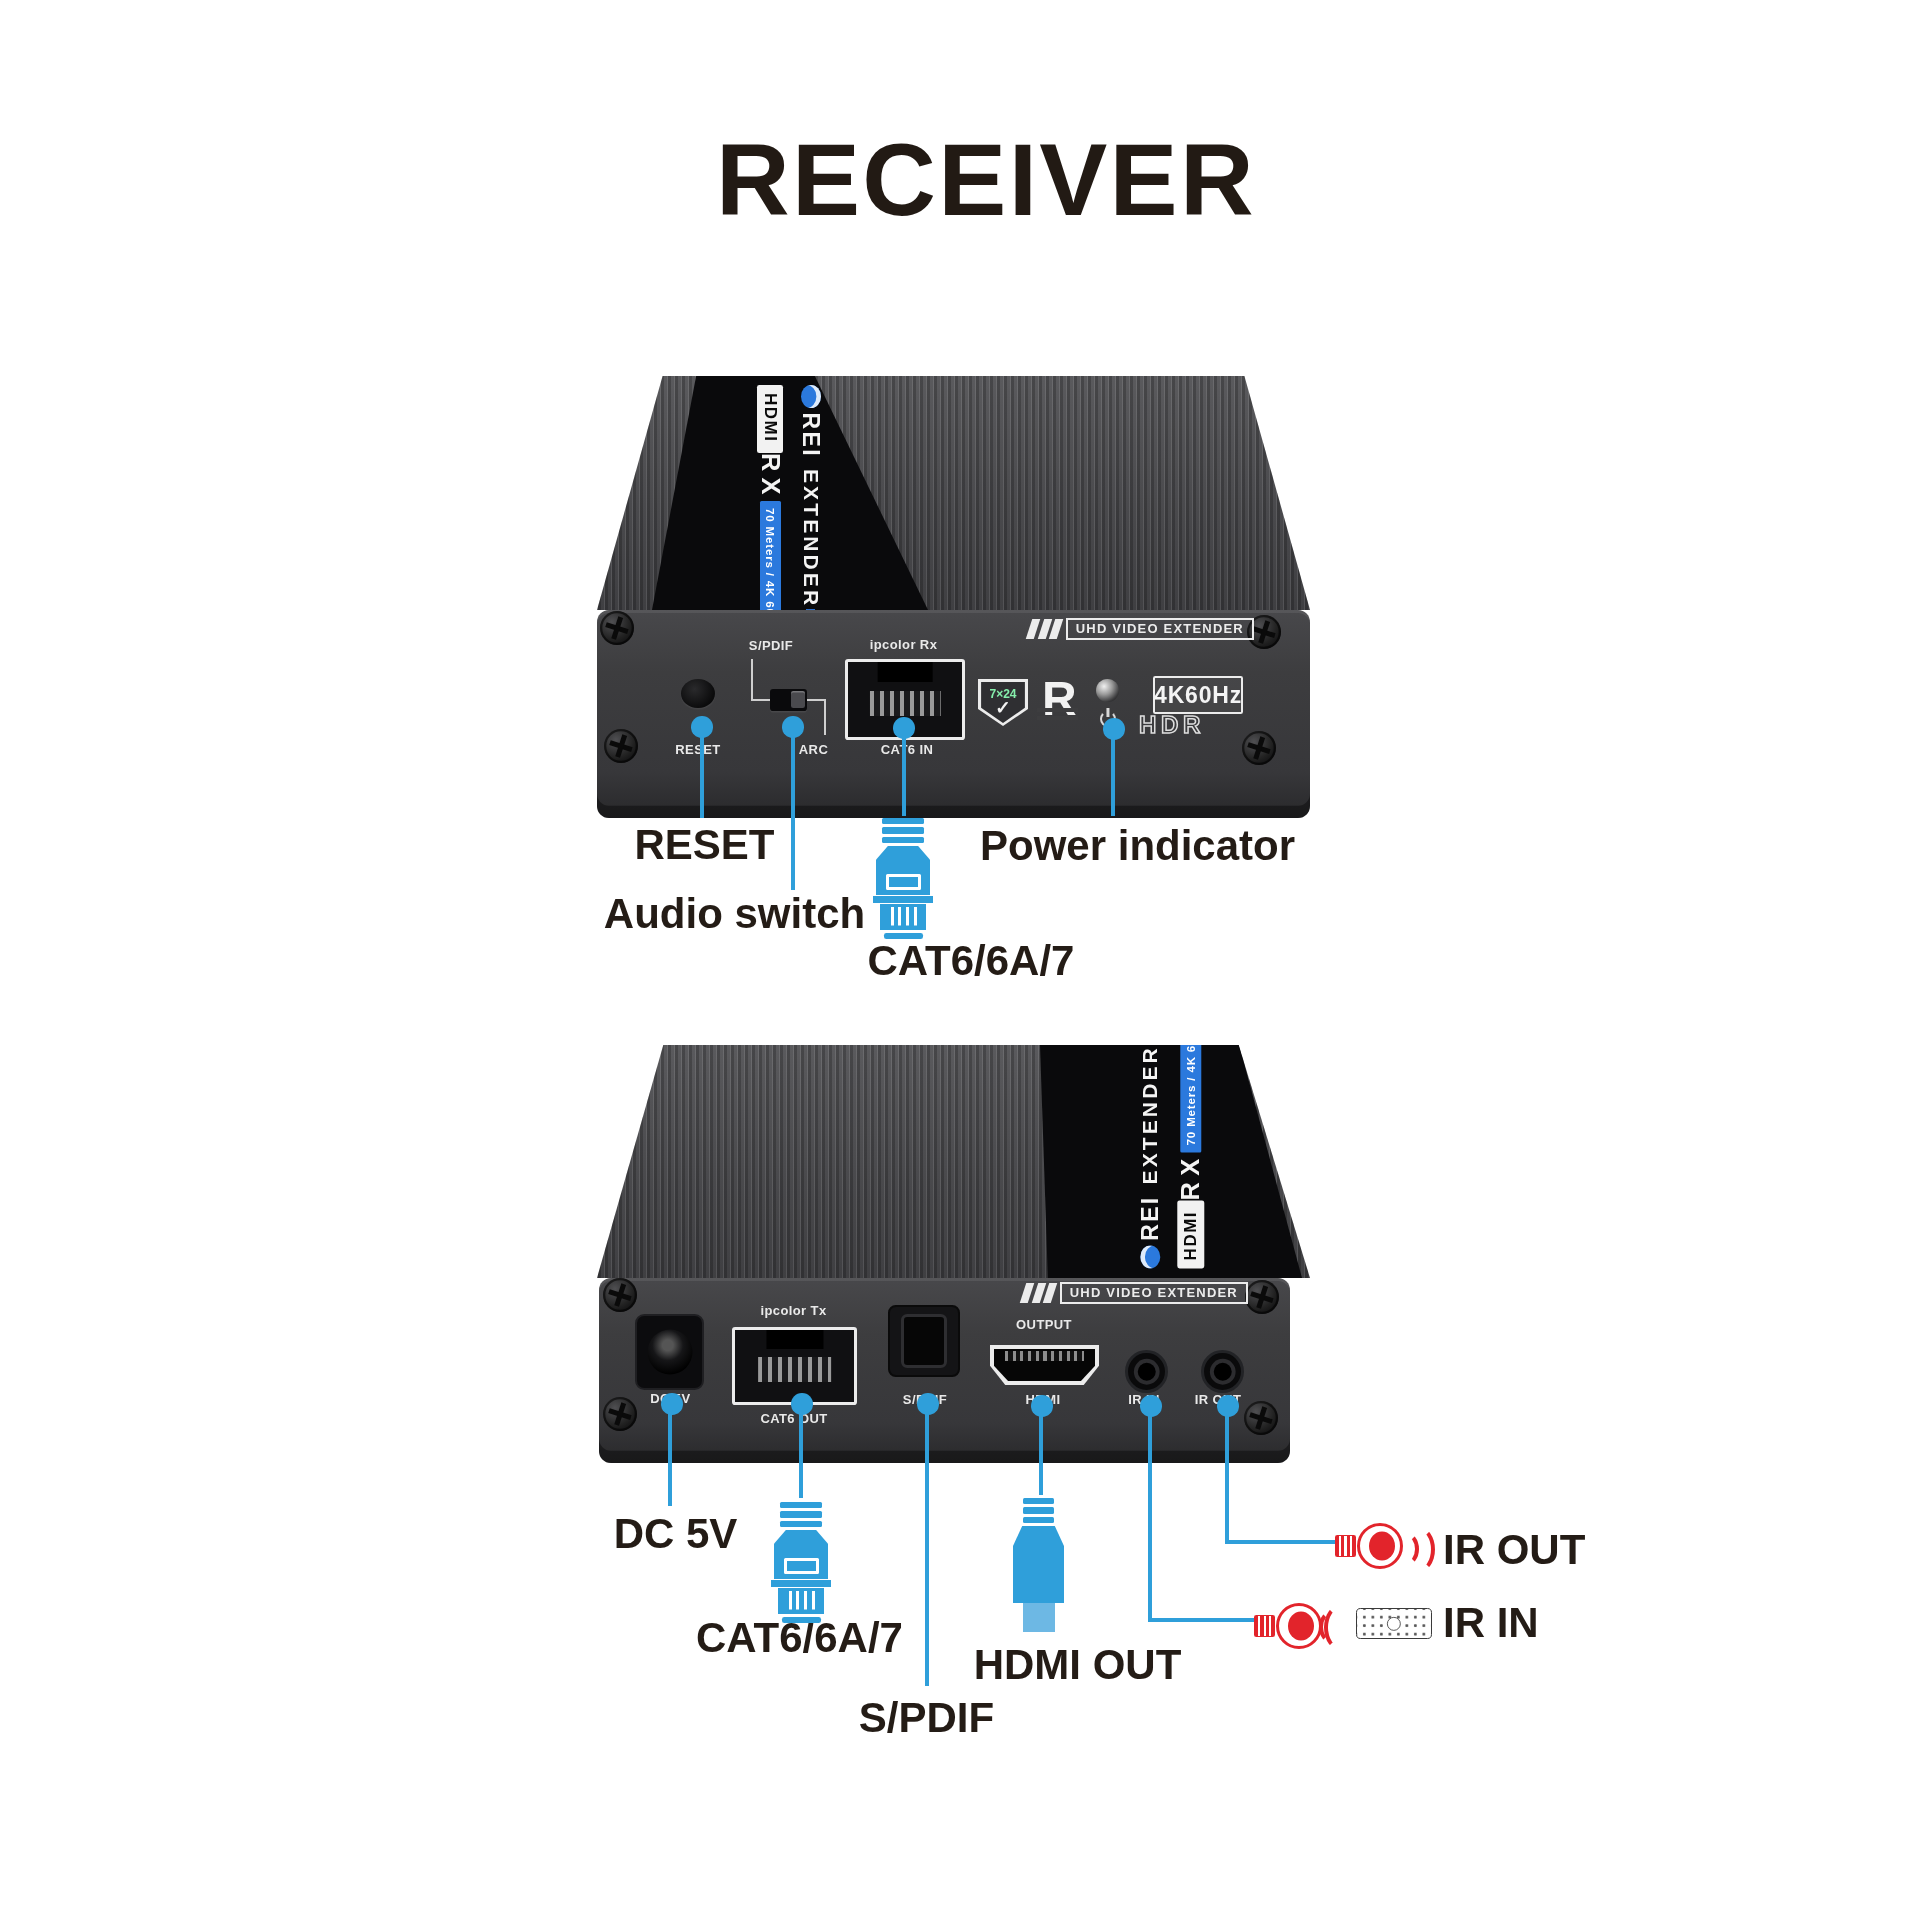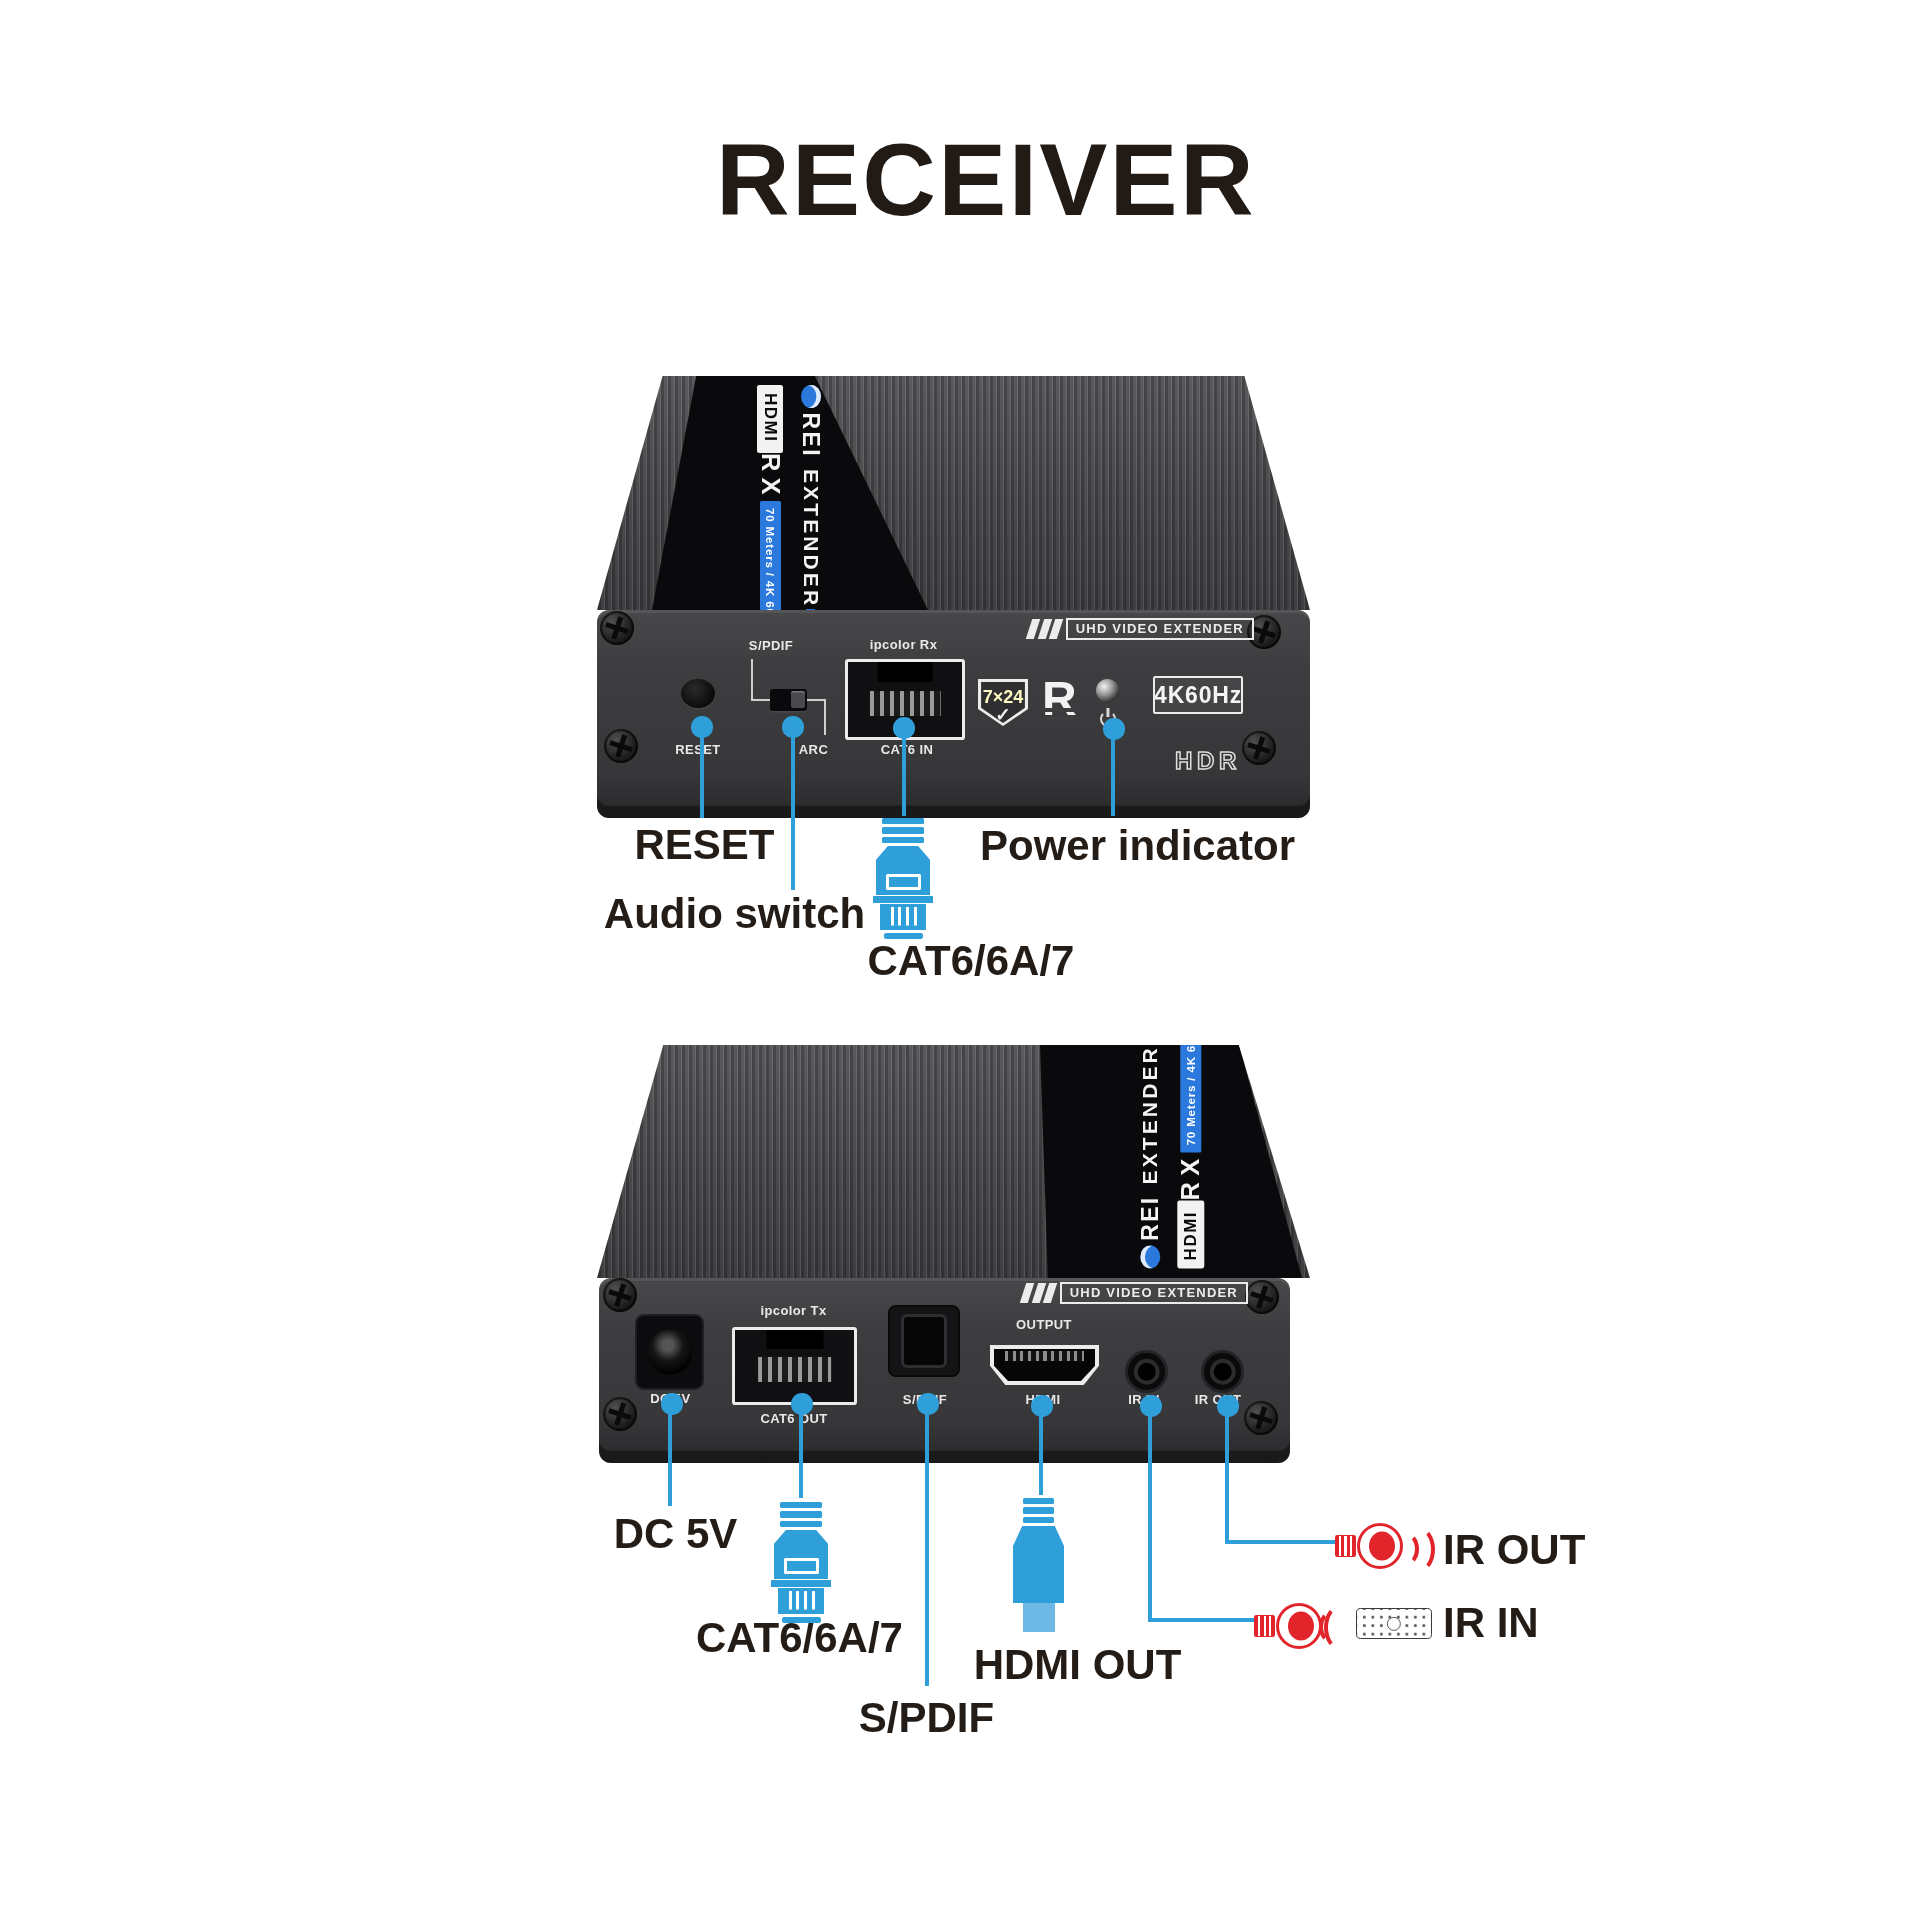--- a/index.html
+++ b/index.html
@@ -51,21 +51,21 @@
   .bline{position:absolute;background:#cfcfcf;}
   .rj45{position:absolute;background:#101012;border:3.1px solid #ececec;border-radius:3.1px;}
   .rj45 .pins{position:absolute;left:50%;top:38%;transform:translateX(-50%);width:62%;height:34%;
       background:repeating-linear-gradient(90deg,#9a9a9a 0 3.9px,#1a1a1c 3.9px 10px);}
   .rj45 .tab{position:absolute;left:50%;top:0;transform:translateX(-50%);width:48%;height:26%;background:#000;}
   .shield-out{position:absolute;background:#ececec;
       clip-path:polygon(0 0,100% 0,100% 64%,50% 100%,0 64%);}
   .shield-in{position:absolute;inset:3.1px;background:#2f2f32;
       clip-path:polygon(0 0,100% 0,100% 63%,50% 100%,0 63%);
       display:flex;flex-direction:column;align-items:center;}
-  .shield-in .n{color:#fef9c3;font-weight:800;font-size:18px;margin-top:4.6px;}
+  .shield-in .n{color:#86efac;font-weight:800;font-size:12px;margin-top:4.6px;}
   .shield-in .ck{color:#f2f2f2;font-weight:800;font-size:18.5px;line-height:1;margin-top:-1.5px;}
   .rlogo{position:absolute;color:#f2f2f2;font-weight:800;font-size:48px;line-height:1;}
   .rlogo::after{content:"";position:absolute;left:-4.6px;right:-1.5px;top:58%;height:42%;
       background:repeating-linear-gradient(180deg,transparent 0 4.6px,#3d3d3f 4.6px 8.5px);}
   .led{position:absolute;width:23px;height:23px;border-radius:50%;
        background:radial-gradient(circle at 35% 32%,#f0f0f0,#9a9a9a 38%,#3a3a3c 72%,#111 95%);}
   .pwr{position:absolute;width:12.3px;height:12.3px;border:2.3px solid #d8d8d8;border-radius:50%;border-top-color:transparent;}
   .pwr::after{content:"";position:absolute;left:50%;top:-5.4px;transform:translateX(-50%);width:3.1px;height:9.2px;background:#d8d8d8;}
   .resbox{position:absolute;border:2.3px solid #ececec;border-radius:2.3px;display:flex;align-items:center;justify-content:center;
           color:#f4f4f4;font-weight:800;font-size:23px;letter-spacing:0.8px;background:rgba(255,255,255,.05);}
@@ -191,21 +191,21 @@
           <span class="n">7×24</span>
           <span class="ck">✓</span>
         </div>
       </div>
       <div class="rlogo" style="left:445px;top:65px;">R</div>
       <div class="led" style="left:499px;top:69px;"></div>
       <div class="pwr" style="left:503px;top:101px;"></div>
       <div class="resbox" style="left:556px;top:66px;width:86px;height:34px;">
           <span>4K60Hz</span>
         </div>
-      <div class="hdr" style="left:568px;top:101px;width:86px;margin-top:36px;">HDR</div>
+      <div class="hdr" style="left:532px;top:101px;width:86px;">HDR</div>
     </div>
   </div>
 
   <div>
     <div class="dot" style="left:691px;top:716px;"></div>
     <div class="vline" style="left:700px;top:732px;height:86px;"></div>
     <div class="callout c-center" style="left:589px;top:824px;width:231px;">RESET</div>
 
     <div class="dot" style="left:782px;top:716px;"></div>
     <div class="vline" style="left:791px;top:732px;height:158px;"></div>

